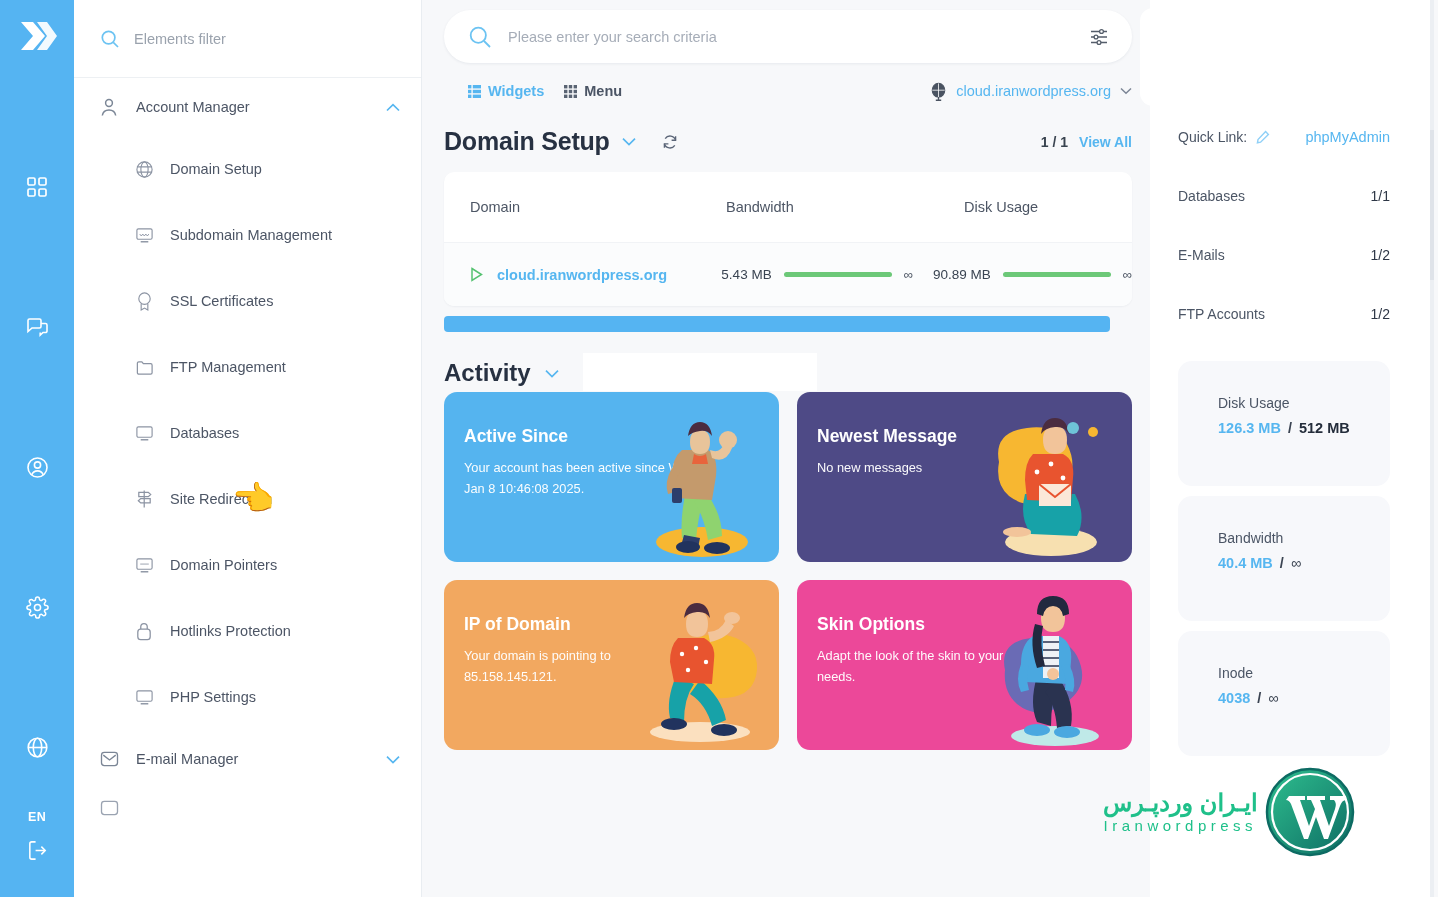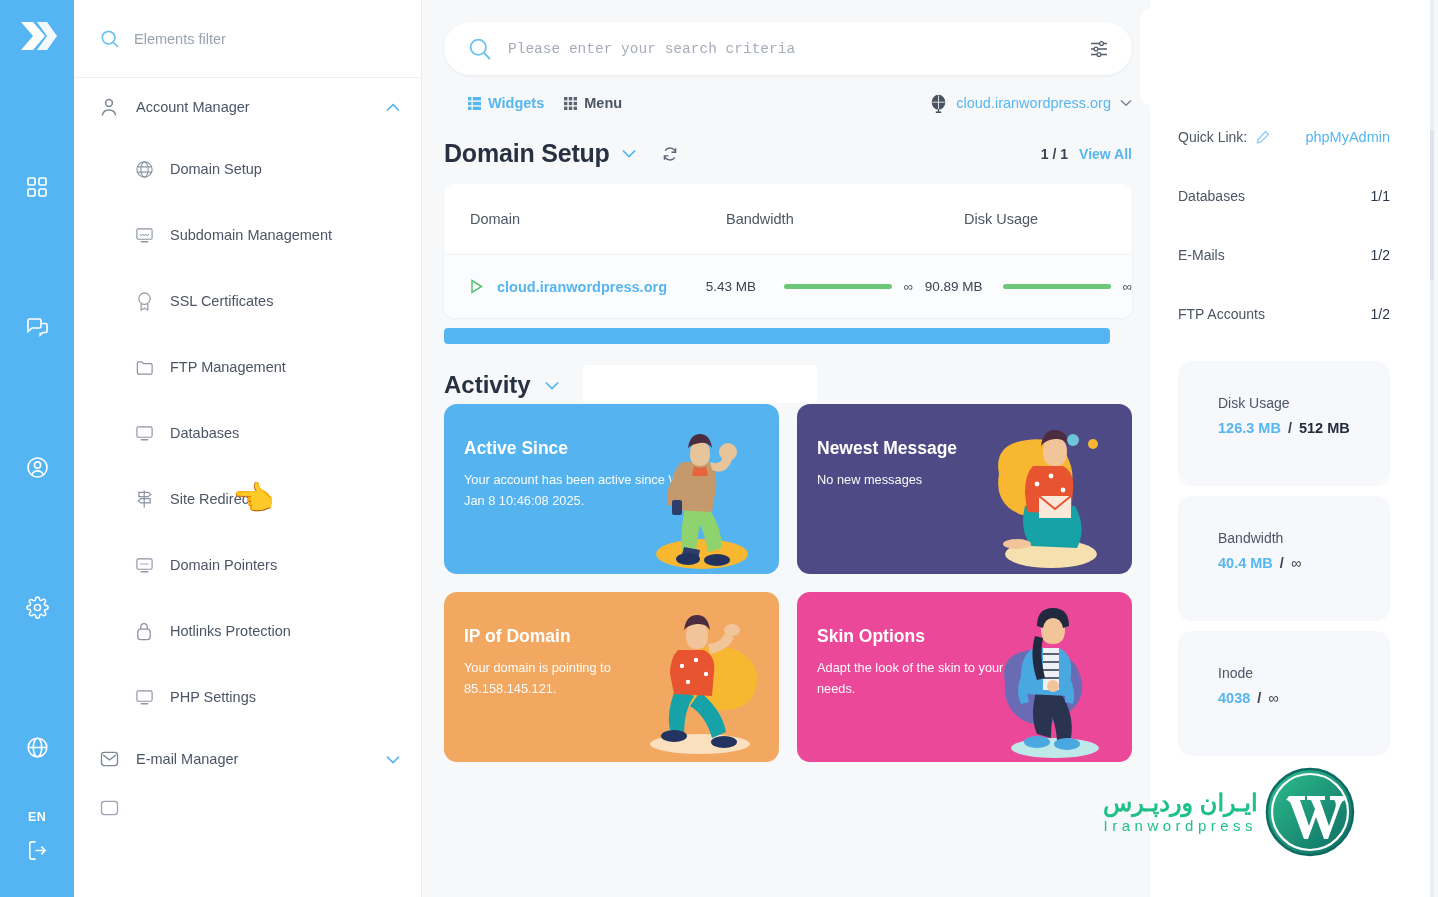--- a/index.html
+++ b/index.html
@@ -60,21 +60,21 @@
   .hand-cursor {
     position:absolute; left:232px; top:481px; font-size:34px; line-height:1;
     pointer-events:none;
   }
 
   
   #main {
     position:absolute; left:422px; top:0; width:728px; height:897px;
     background:#f7f8fa; overflow:hidden;
   }
-  #searchwrap { padding:22px 18px 0 22px;font-family:Liberation Mono, monospace; }
+  #searchwrap { padding:10px 18px 0 22px; }
   #searchbar {
     height:53px; background:#fff; border-radius:27px; display:flex; align-items:center;
     padding:0 22px 0 24px; box-shadow:0 1px 3px rgba(20,40,70,.07);
   }
   #searchbar .sph { flex:1; margin-left:16px; color:#a6adb8; font-size:14.5px; }
 
   #toolbar {
     display:flex; align-items:center; padding:14px 18px 0 46px; height:42px;
   }
   .tb-btn { display:flex; align-items:center; gap:7px; color:#56b6f0; font-size:14.5px;
@@ -103,21 +103,21 @@
   }
   #domain-card .thead { display:flex; height:70px; align-items:center; padding:0 0 0 26px;
       font-size:14.5px; color:#4d5665; }
   #domain-card .trow { display:flex; height:64px; align-items:center; padding:0 0 0 26px;
       background:#fbfcfd; border-top:1px solid #f1f3f6; }
   .col-domain { width:256px; display:flex; align-items:center; }
   .col-bw { width:238px; display:flex; align-items:center; }
   .col-du { flex:1; display:flex; align-items:center; }
   .dom-play { color:#56c271; margin-right:14px; font-size:13px; }
   .dom-link { color:#56b6f0; font-size:14.5px; font-weight:600; cursor:pointer; }
-  .meter-val { font-size:13.5px; color:#3a4452; width:66px; }
+  .meter-val { font-size:13.5px; color:#3a4452; width:66px;text-align:right; }
   .meter { height:5px; width:108px; border-radius:3px; background:#6cc878; margin:0 12px; }
   .meter-inf { font-size:13px; color:#4a5361; }
 
   #h-scroll { margin:10px 22px 0 22px; height:16px; width:666px; background:#55b4f2;
       border-radius:4px; }
 
   #activity-head { display:flex; align-items:center; padding:36px 18px 0 22px; height:46px; }
   #activity-head h2 { font-size:24px; font-weight:600; color:#273142; }
   #activity-head .a-chev { color:#56b6f0; margin-left:14px; font-size:15px; }
   #activity-head .white-box { width:234px; height:38px; background:#fff; margin-left:24px;

